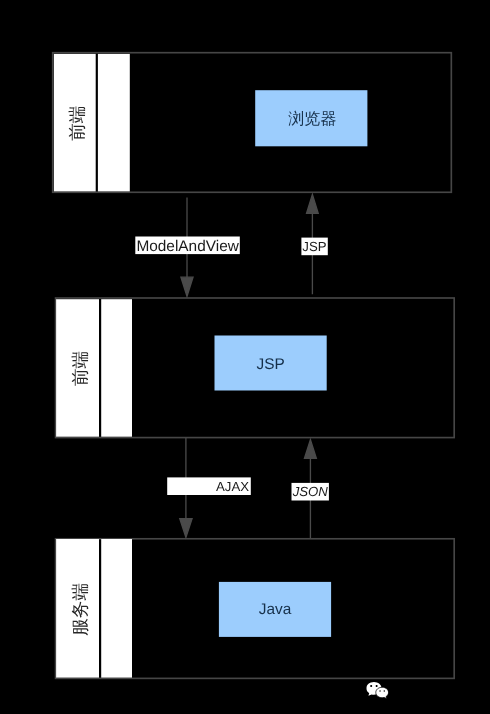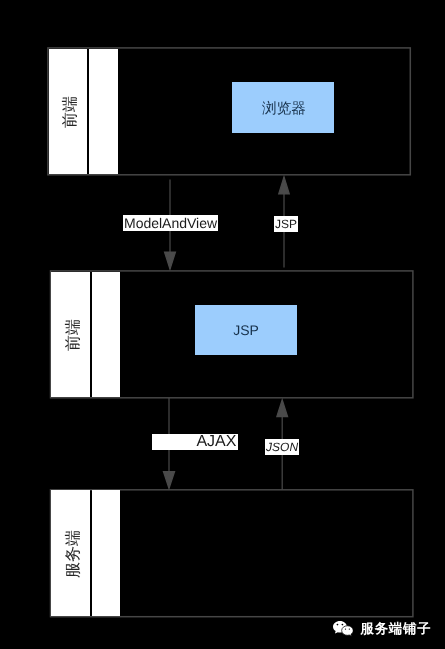--- a/index.html
+++ b/index.html
@@ -121,52 +121,54 @@
   <div class="node" style="left:195px; top:305px; width:102px; height:50px;">
     <span style="position:relative; top:-0.5px;">JSP</span>
   </div>
 
   <div class="lane" style="left:51.2px; top:490.4px; width:361.4px; height:125.9px;">
     <div class="lane-title" style="width:38.6px; height:125.9px;">
       <span>服务端</span>
     </div>
     <div class="lane-sub" style="left:40.6px; width:28.4px; height:125.9px;"></div>
   </div>
+  <div class="node" style="left:199px; top:529px; width:102px; height:50px;">
+    <span style="position:relative; top:-0.7px;">Java</span>
+  </div>
 
   <svg class="edge" style="left:0; top:0; width:445px; height:649px;">
     <g stroke="#4a4a4a" stroke-width="1.2" fill="#4a4a4a" stroke-linejoin="miter">
       <path d="M170,179.5 L170,266"></path>
       <path d="M164.5,252.0 L170,269.3 L175.5,252.0 Z"></path>
       <path d="M284,267.5 L284,181"></path>
       <path d="M278.7,193.9 L284,176.7 L289.3,193.9 Z"></path>
       <path d="M169,398 L169,485"></path>
       <path d="M163.4,471.5 L169,488.5 L174.6,471.5 Z"></path>
       <path d="M282.2,489.7 L282.2,404"></path>
       <path d="M276.8,416.6 L282.2,399.8 L287.6,416.6 Z"></path>
     </g>
   </svg>
 
   <div class="edge-label" style="left:122.8px; top:215.1px;">ModelAndView</div>
   <div class="edge-label" style="left:273.7px; top:215.6px; font-size:12px; line-height:16px;">JSP</div>
-  <div class="edge-label" style="left:152.4px; top:433.8px; font-size:16px; line-height:16px;padding-left:44px;">AJAX</div>
+  <div class="edge-label" style="left:152.4px; top:433.8px; font-size:12px; line-height:16px;padding-left:44px;">AJAX</div>
   <div class="edge-label" style="left:264.9px; top:438.9px; font-size:12px; line-height:16px;font-style:italic;">JSON</div>
 
   <div class="wm" style="left:333px; top:620px;">
     <svg width="20.2" height="15.2" viewBox="0 0 53.5 40.2">
       <path fill="#ffffff" fill-rule="evenodd" d="M18.4,0 C8.2,0 0,6.7 0,15 C0,19.7 2.7,24.0 7.0,26.7
         L5.2,33.2 L12.8,29.8 C14.6,30.3 16.5,30.6 18.4,30.6 C28.6,30.6 36.8,23.9 36.8,15.3
         C36.8,6.8 28.6,0 18.4,0 Z
         M11.8,11.8 C10.5,11.8 9.4,10.8 9.4,9.5 C9.4,8.2 10.5,7.2 11.8,7.2 C13.1,7.2 14.2,8.2 14.2,9.5
         C14.2,10.8 13.1,11.8 11.8,11.8 Z
         M24.9,11.8 C23.6,11.8 22.5,10.8 22.5,9.5 C22.5,8.2 23.6,7.2 24.9,7.2 C26.2,7.2 27.3,8.2 27.3,9.5
         C27.3,10.8 26.2,11.8 24.9,11.8 Z"></path>
       <path fill="#ffffff" stroke="#000000" stroke-width="1.9" fill-rule="evenodd" d="M53.5,25.2 C53.5,18.2 46.6,12.6 38.2,12.6
         C29.8,12.6 22.9,18.2 22.9,25.2 C22.9,32.2 29.8,37.9 38.2,37.9 C40.0,37.9 41.8,37.6 43.4,37.2
         L49.2,40.2 L47.6,35.3 C51.2,32.8 53.5,29.2 53.5,25.2 Z"></path>
       <path fill="#000000" d="M33.1,23.2 C32.1,23.2 31.3,22.4 31.3,21.4 C31.3,20.4 32.1,19.6 33.1,19.6
         C34.1,19.6 34.9,20.4 34.9,21.4 C34.9,22.4 34.1,23.2 33.1,23.2 Z
         M43.3,23.2 C42.3,23.2 41.5,22.4 41.5,21.4 C41.5,20.4 42.3,19.6 43.3,19.6
         C44.3,19.6 45.1,20.4 45.1,21.4 C45.1,22.4 44.3,23.2 43.3,23.2 Z"></path>
     </svg>
-    <span class="wm-text">服务端铺子</span>
   </div>
 
 </div>
 
 </body></html>

